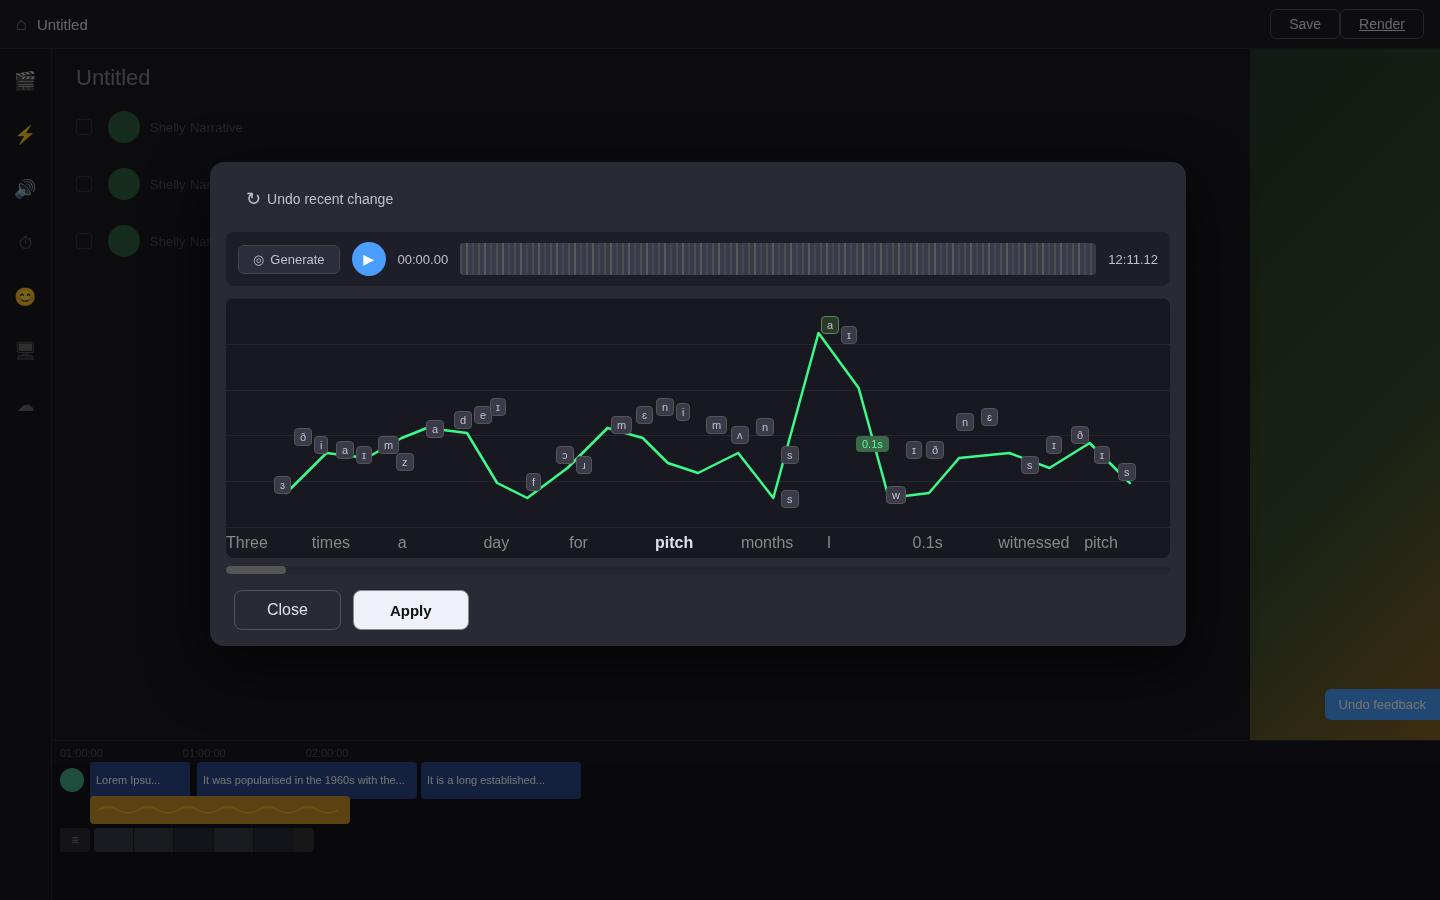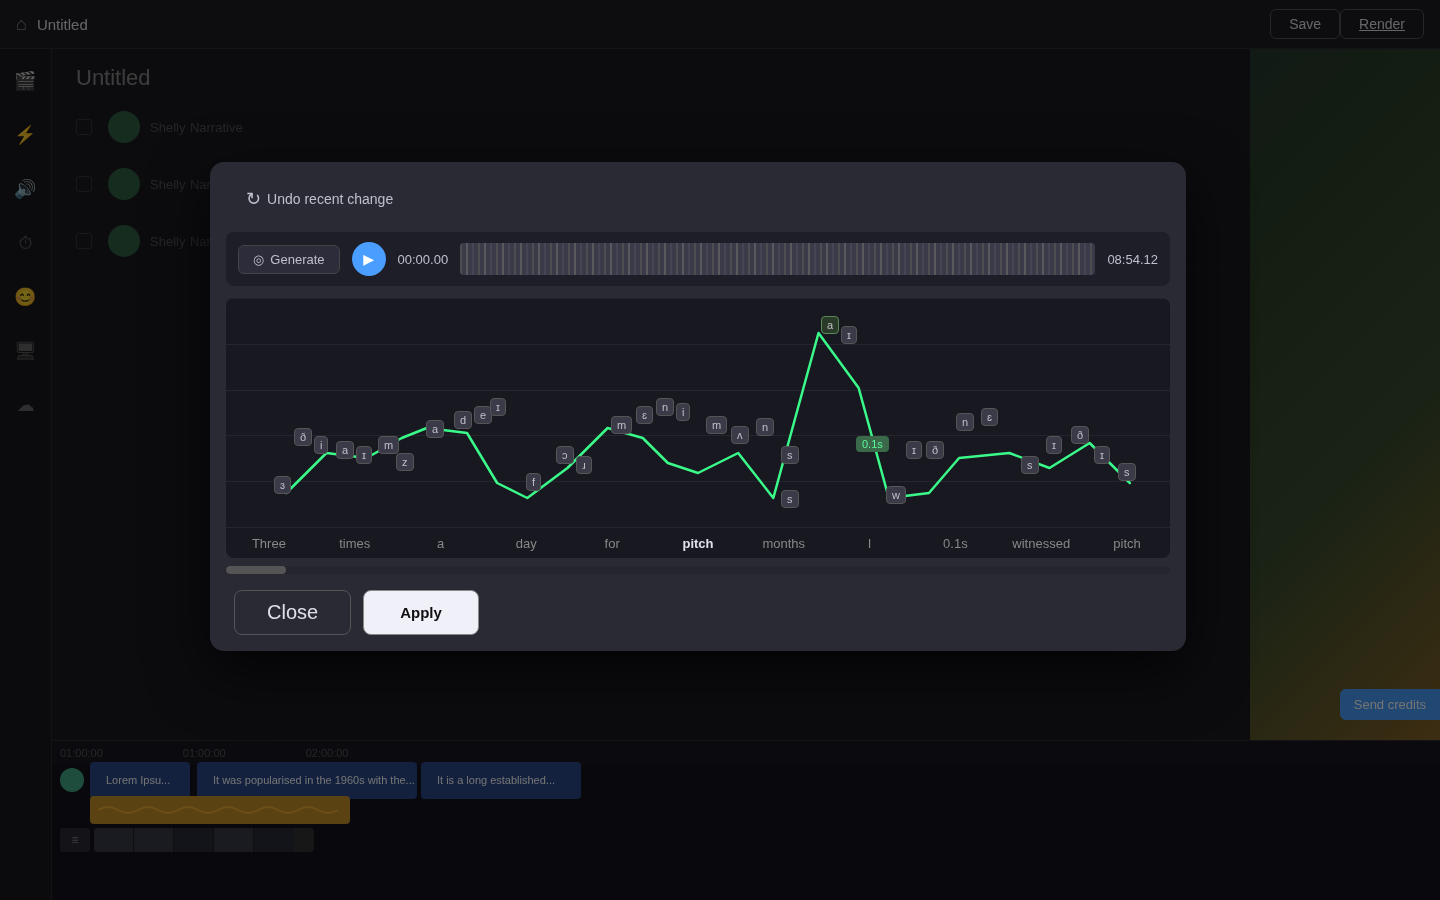--- a/index.html
+++ b/index.html
@@ -178,21 +178,21 @@
       border-radius: 50%;
       background: #4a8;
       margin-right: 6px;
       flex-shrink: 0;
     }
     .track-clip {
       height: 37px;
       border-radius: 4px;
       display: flex;
       align-items: center;
-      padding: 0 16px;
+      padding: 0 6px;
       font-size: 11px;
       color: #fff;
       overflow: hidden;
       white-space: nowrap;
       text-overflow: ellipsis;
     }
     .clip-blue { background: #2a4a8a; margin-right: 2px; }
     .clip-waveform { background: #c8922a; height: 28px; border-radius: 4px; }
 
     
@@ -349,22 +349,22 @@
     
     .word-labels {
       position: absolute;
       bottom: 0; left: 0; right: 0;
       height: 30px;
       display: flex;
       align-items: center;
     }
     .word-label {
       color: #888;
-      font-size: 13px;
-      text-align: center;
+      font-size: 16px;
+      text-align: left;
       flex: 1;
     }
     .word-label.bold { color: #e0e0e8; font-weight: 700; }
 
     
     .phoneme-tag {
       position: absolute;
       background: #3a3a48;
       border: 1px solid #555;
       border-radius: 4px;
@@ -439,21 +439,21 @@
     .footer-actions {
       display: flex;
       gap: 12px;
     }
     .btn-close {
       padding: 10px 32px;
       border-radius: 8px;
       border: 1px solid #555;
       background: transparent;
       color: #e0e0e8;
-      font-size: 20px;
+      font-size: 16px;
       cursor: pointer;
     }
     .btn-apply {
       padding: 10px 36px;
       border-radius: 8px;
       border: 1px solid #888;
       background: #f0f0f8;
       color: #111;
       font-size: 15px;
       font-weight: 600;
@@ -531,21 +531,21 @@
     <div class="checkbox"></div>
     <div class="row-avatar"></div>
     <span class="row-label">Shelly</span>&nbsp;
     <span class="row-label">Narrative</span>
   </div>
 </div>
 
 <div class="right-panel">
   <div class="right-panel-img"></div>
 </div>
-<div class="send-feedback-btn">Send credits</div>
+<div class="send-feedback-btn">Undo feedback</div>
 
 <div class="timeline-area">
   <div class="timeline-ruler">
     <span class="ruler-tick">01:00:00</span>
     <span class="ruler-tick">01:00:00</span>
     <span class="ruler-tick">02:00:00</span>
   </div>
   <div class="timeline-track">
     <div class="avatar-small"></div>
     <div class="track-clip clip-blue" style="width:100px">Lorem Ipsu...</div>
@@ -586,21 +586,21 @@
   <div class="player-bar">
     <button class="generate-btn">
       <span>◎</span>
       <span>Generate</span>
     </button>
     <button class="play-btn">▶</button>
     <span class="time-display">00:00.00</span>
     <div class="waveform-bar">
       <div class="waveform-visual"></div>
     </div>
-    <span class="end-time">08:54.12</span>
+    <span class="end-time">12:11.12</span>
   </div>
 
   <div class="pitch-area">
 
     <div class="pitch-grid">
       <div class="pitch-gridline"></div>
       <div class="pitch-gridline"></div>
       <div class="pitch-gridline"></div>
       <div class="pitch-gridline"></div>
       <div class="pitch-gridline"></div>

